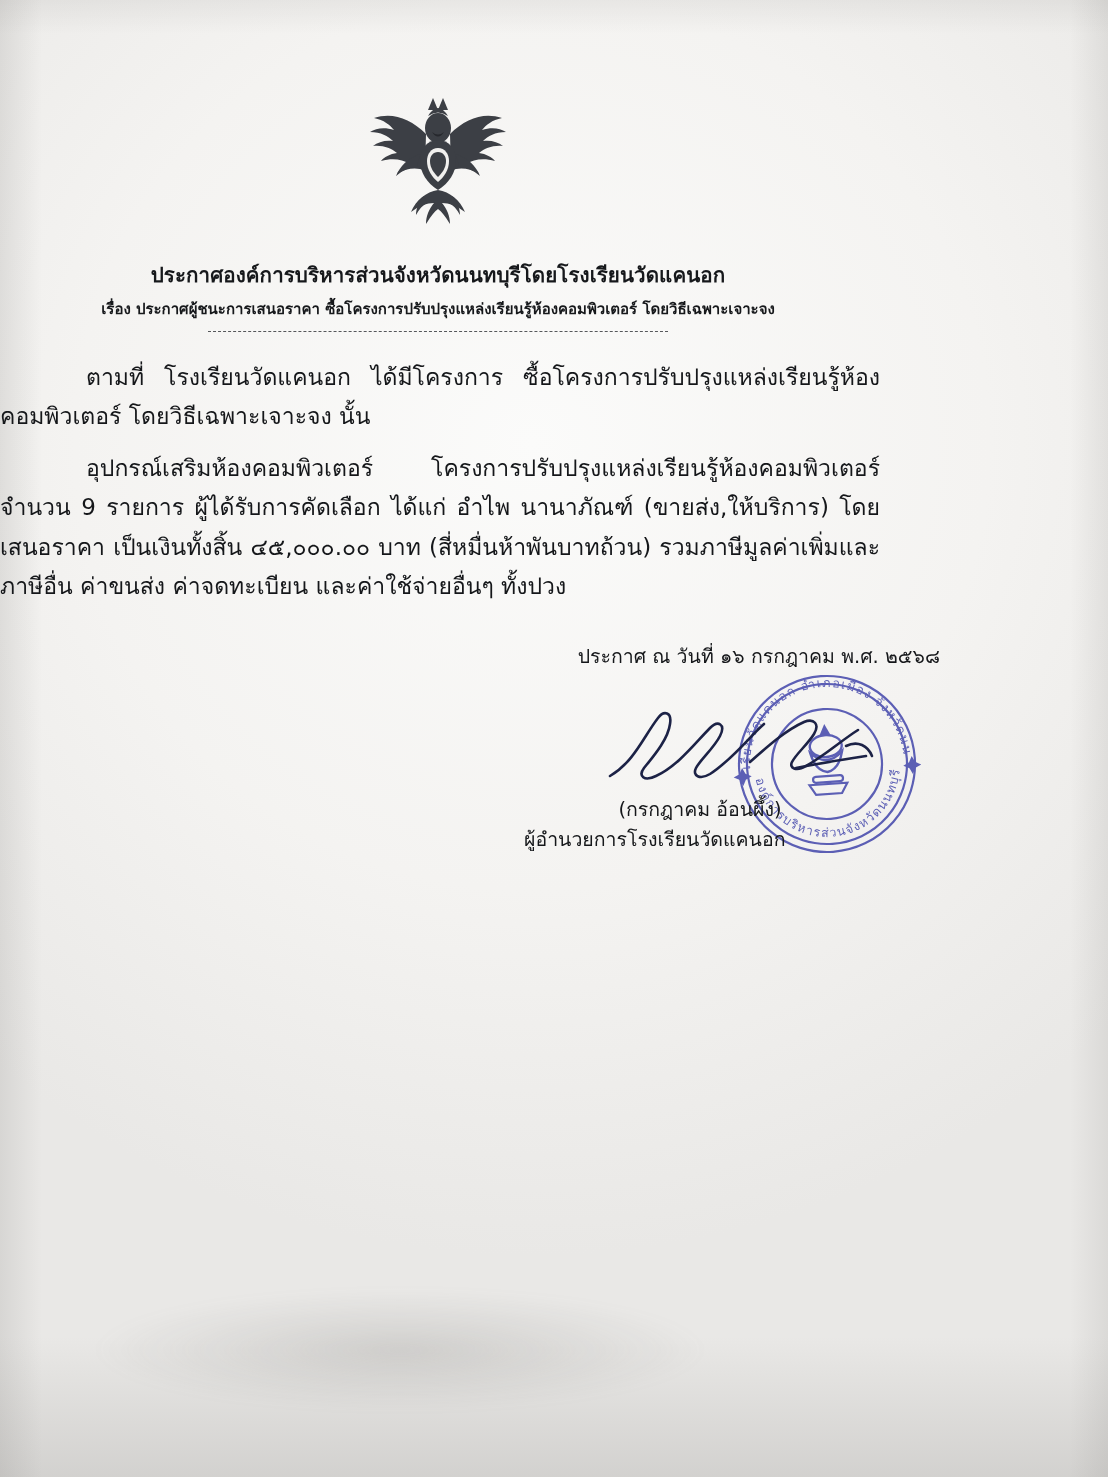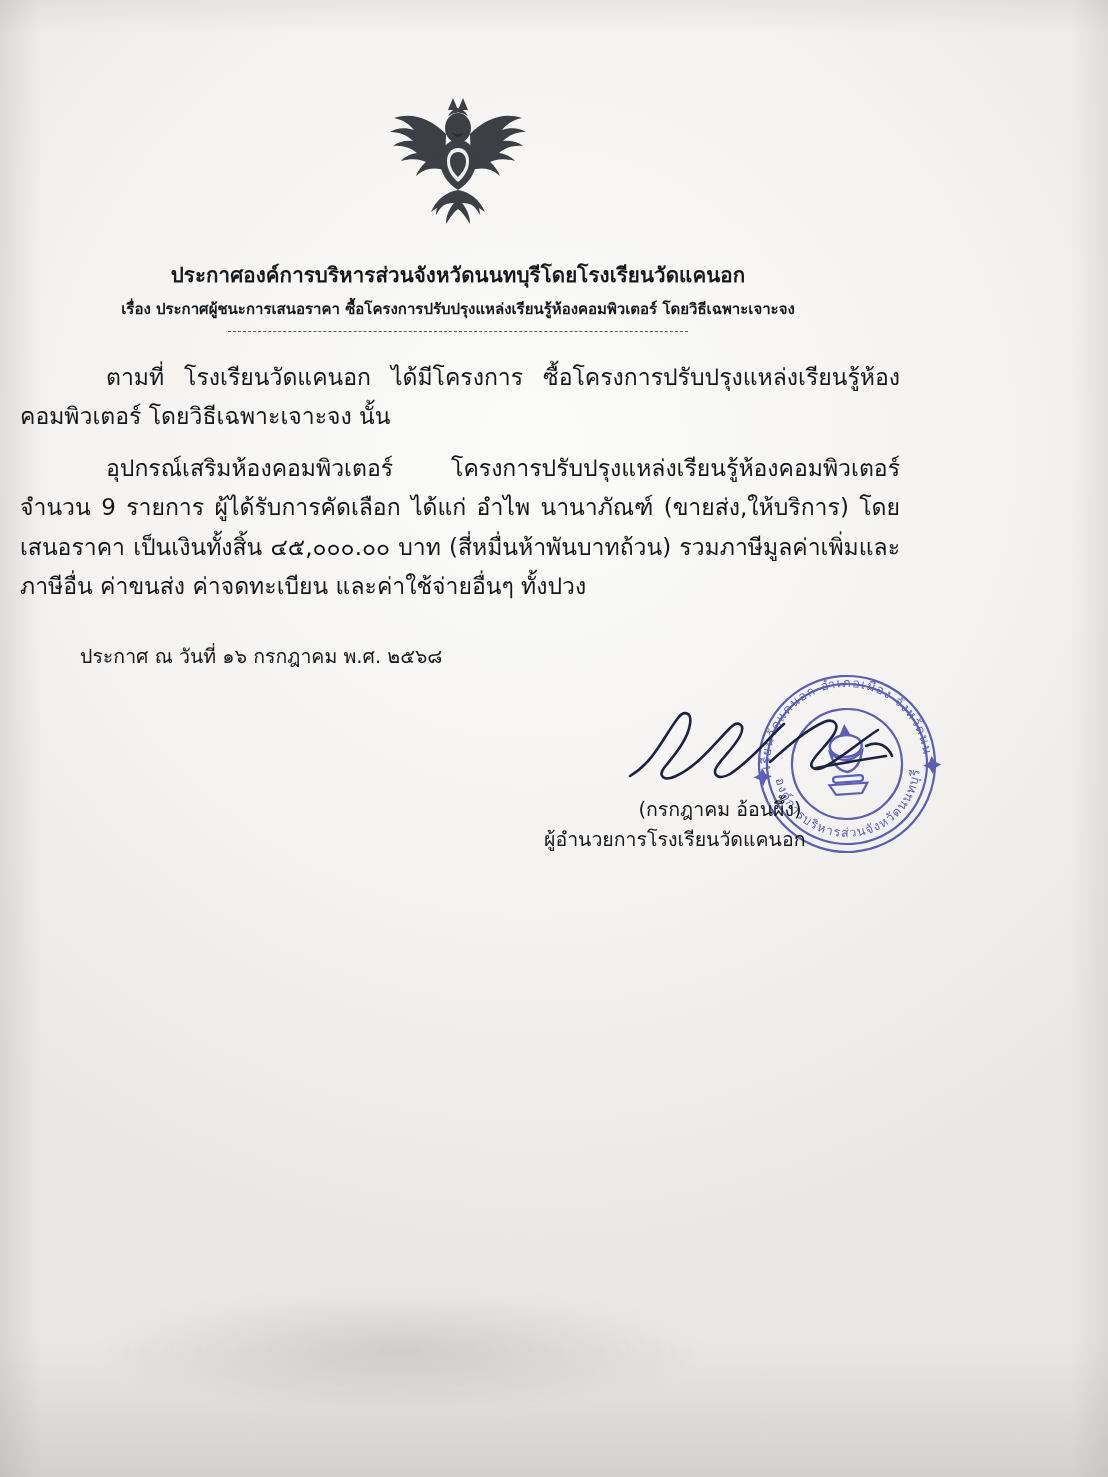--- a/index.html
+++ b/index.html
@@ -43,21 +43,20 @@
     height: 120px;
     background: radial-gradient(ellipse at center, rgba(110,108,105,0.20) 0%, rgba(110,108,105,0.0) 70%);
     filter: blur(6px);
     pointer-events: none;
   }
 
   .content {
     position: relative;
     z-index: 3;
     width: 876px;
-    margin-left: 20px;
   }
 
   
   .emblem-wrap {
     width: 100%;
     display: flex;
     justify-content: center;
     padding-top: 92px;
   }
   .emblem {
@@ -107,21 +106,21 @@
     margin-bottom: 4px;
   }
   .para.second {
     margin-top: 12px;
   }
 
   
   .date-line {
     margin: 34px auto 0;
     width: 880px;
-    text-align: left;
+    text-align: right;
     font-size: 19.5px;
     color: #15171a;
     padding-left: 60px;
   }
 
   
   .sign-zone {
     position: relative;
     width: 880px;
     margin: 0 auto;

